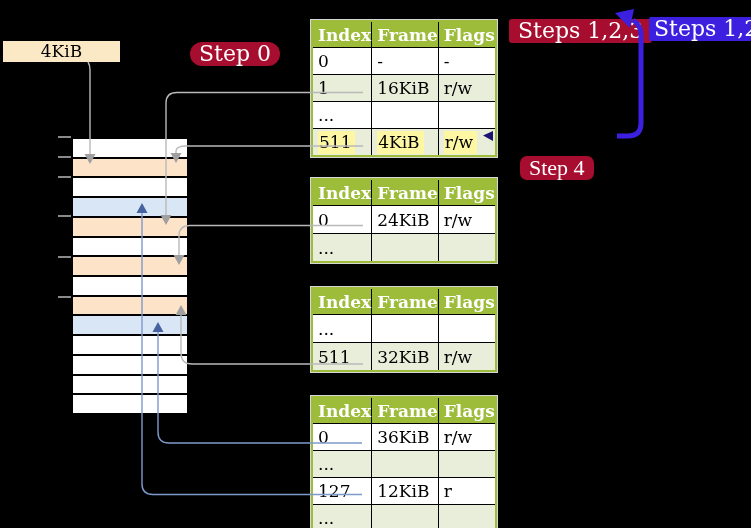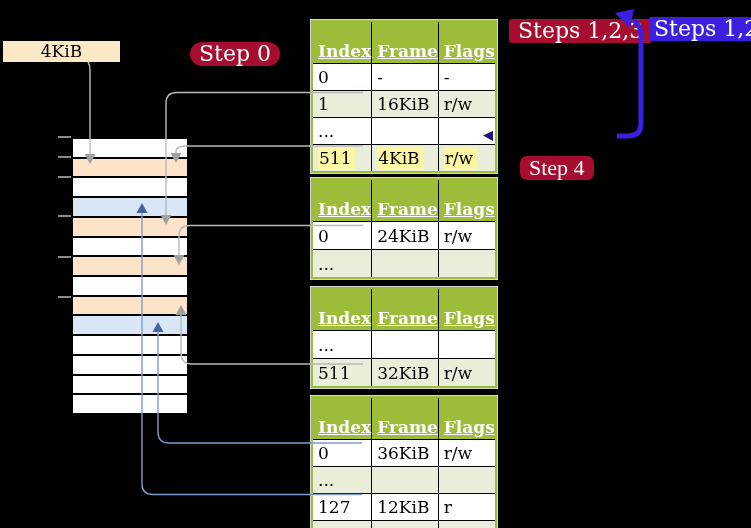--- a/index.html
+++ b/index.html
@@ -32,21 +32,21 @@
   .tick{position:absolute;left:58px;width:13px;height:2px;background:#8a8a8a;}
   
   table.pt{
     position:absolute;left:311px;border-collapse:collapse;
     border:2px solid var(--table_header_green);
     outline:1px solid #d6d6d6;
     font-size:17px;table-layout:fixed;
   }
   table.pt th{
     background:var(--table_header_green);color:#fff;font-weight:bold;
-    height:25px;text-align:left;padding:16px 0 0 5px;border:1px solid #000;border-top:none;text-decoration:underline;
+    height:25px;text-align:left;padding:0 0 0 5px;border:1px solid #000;border-top:none;
   }
   table.pt th:first-child{border-left:none;}
   table.pt th:last-child{border-right:none;text-align:center;}
   table.pt td{
     height:26px;color:#000;padding:0 0 0 5px;border:1px solid #000;
     background:#fff;overflow:hidden;white-space:nowrap;
   }
   table.pt td:first-child{border-left:none;}
   table.pt td:last-child{border-right:none;}
   table.pt tr.alt td{background:var(--table_row_green);}

